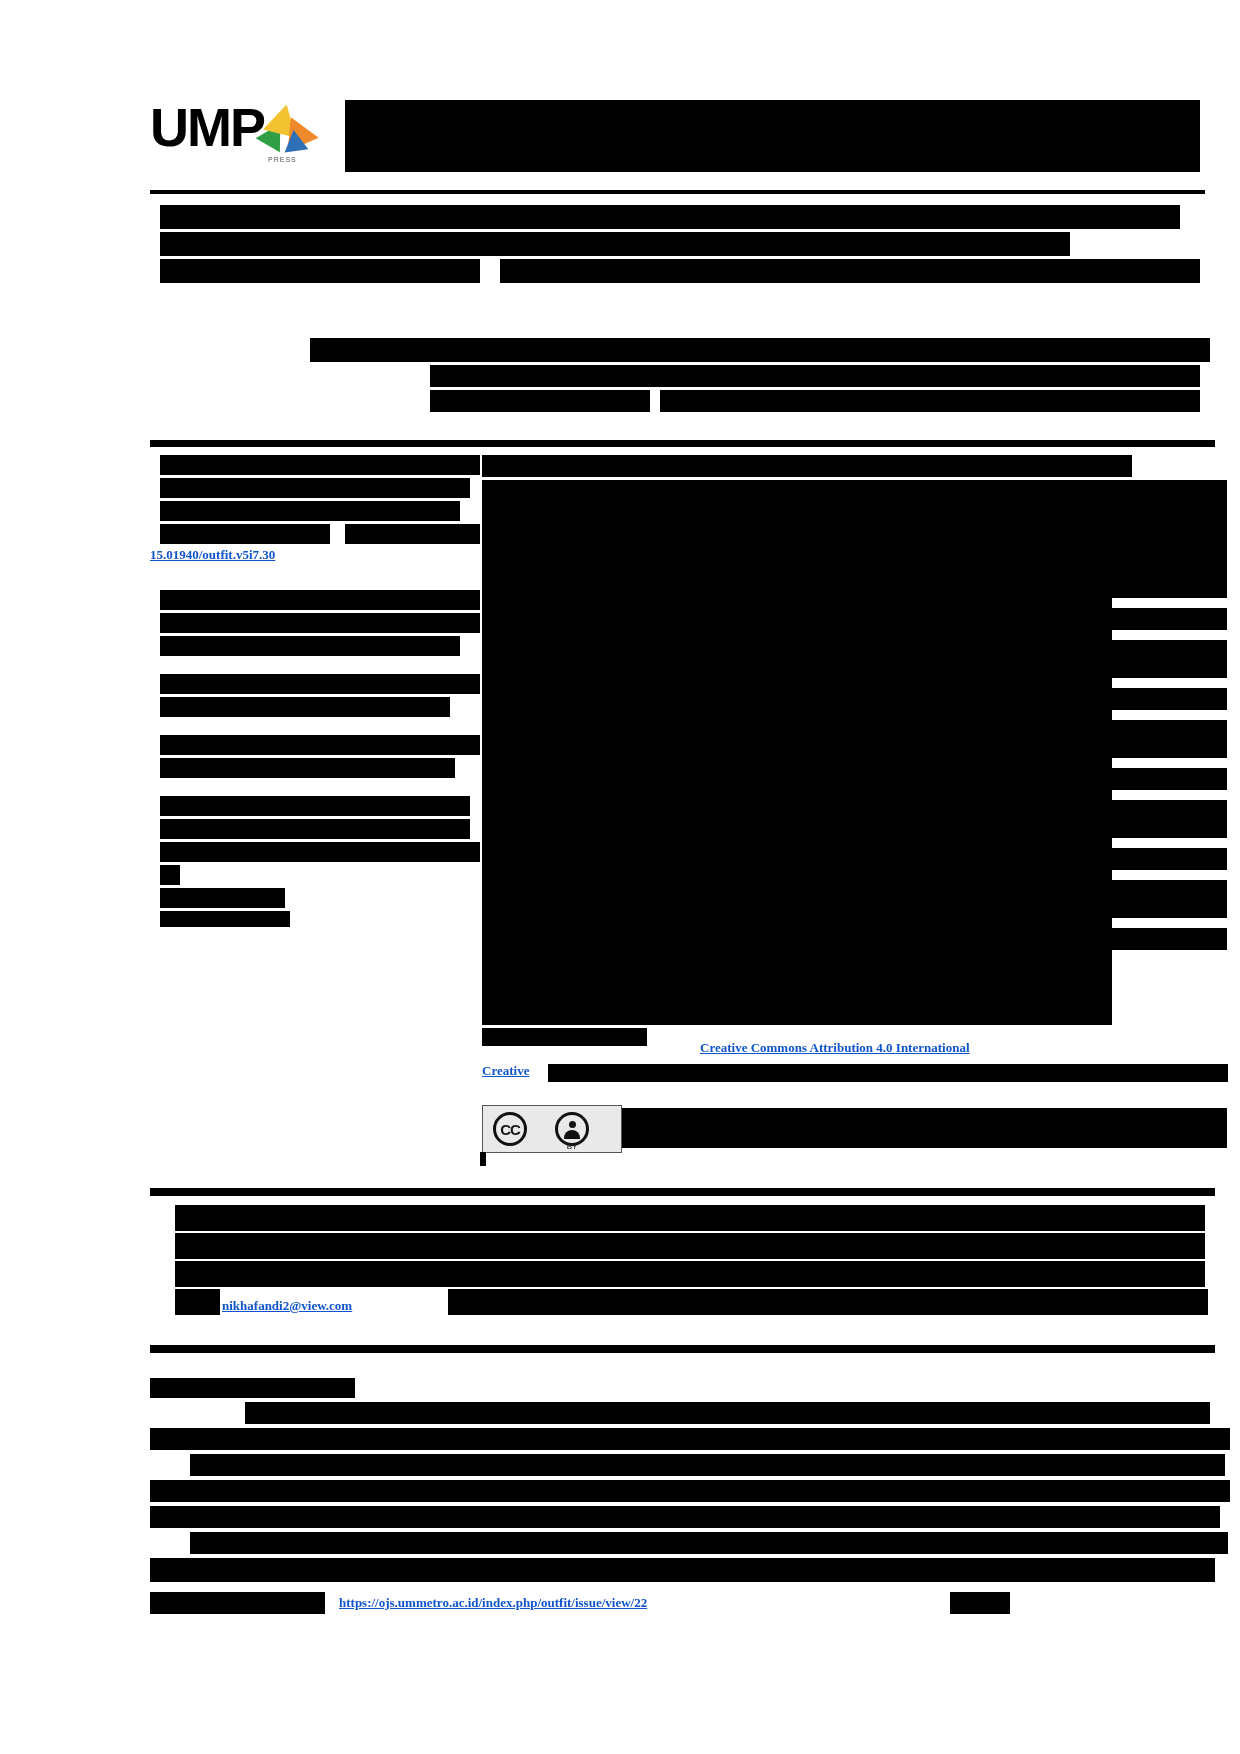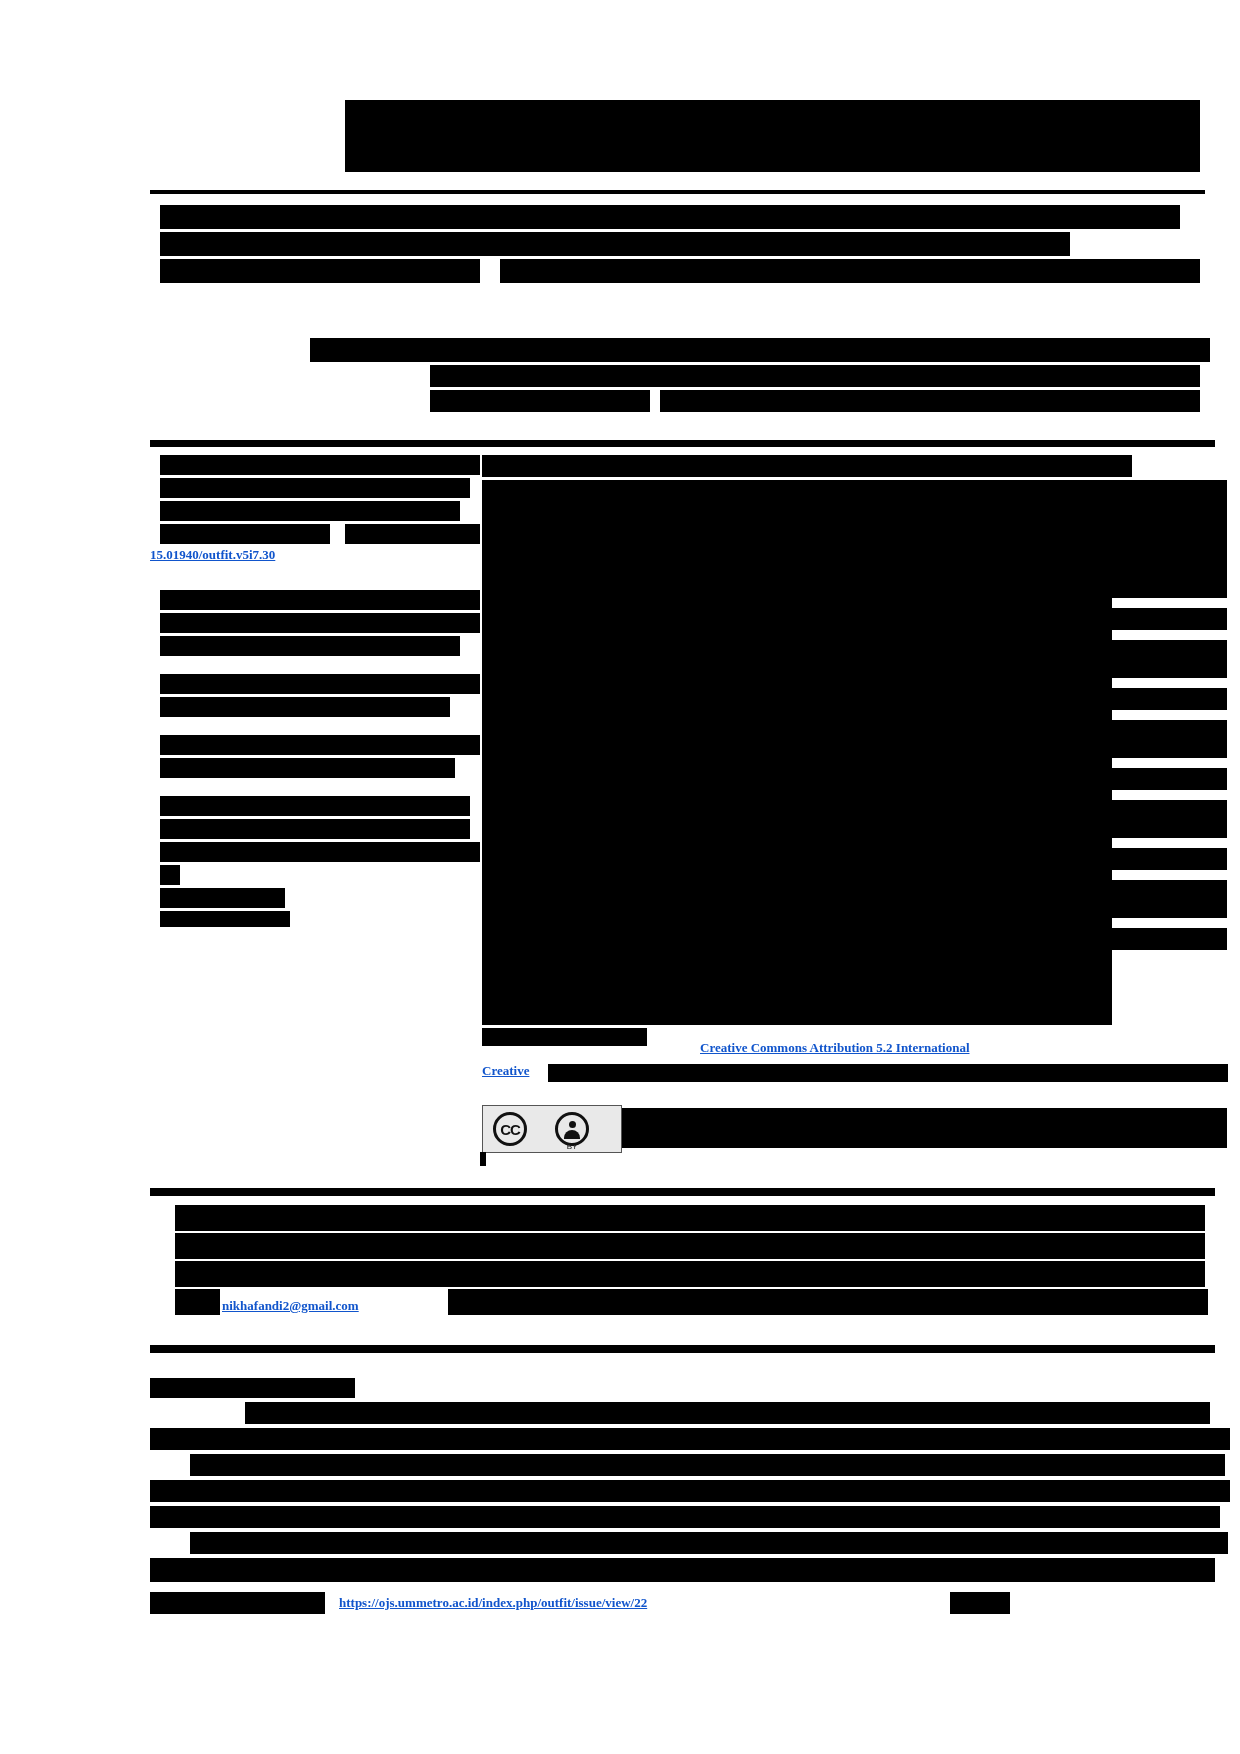--- a/index.html
+++ b/index.html
@@ -163,20 +163,28 @@
     margin-left: -8px;
     border-radius: 8px 8px 0 0;
     background: #111111;
   }
 </style>
 </head>
 <body>
 
 <div class="page">
 
+  <div class="logo">
+    <div class="star star-green"></div>
+    <div class="star star-yellow"></div>
+    <div class="star star-orange"></div>
+    <div class="star star-blue"></div>
+    <div class="letters">UMP</div>
+    <div class="sub">PRESS</div>
+  </div>
 
   <div class="bar" style="left:345px; top:100px; width:855px; height:72px;"></div>
   <div class="rule" style="left:150px; top:190px; width:1055px; height:4px;"></div>
 
   <div class="bar" style="left:160px; top:205px; width:1020px; height:24px;"></div>
   <div class="bar" style="left:160px; top:232px; width:910px; height:24px;"></div>
   <div class="bar" style="left:160px; top:259px; width:320px; height:24px;"></div>
   <div class="bar" style="left:500px; top:259px; width:700px; height:24px;"></div>
 
   <div class="bar" style="left:310px; top:338px; width:900px; height:24px;"></div>
@@ -218,42 +226,42 @@
   <div class="bar" style="left:1112px; top:720px; width:115px; height:38px;"></div>
   <div class="bar" style="left:1112px; top:768px; width:115px; height:22px;"></div>
   <div class="bar" style="left:1112px; top:800px; width:115px; height:38px;"></div>
   <div class="bar" style="left:1112px; top:848px; width:115px; height:22px;"></div>
   <div class="bar" style="left:1112px; top:880px; width:115px; height:38px;"></div>
   <div class="bar" style="left:1112px; top:928px; width:115px; height:22px;"></div>
 
   <div class="bar" style="left:482px; top:1002px; width:630px; height:22px;"></div>
   <div class="bar" style="left:482px; top:1028px; width:165px; height:18px;"></div>
 
-  <a class="link" href="#" style="left:700px; top:1041px;">Creative Commons Attribution 5.2 International</a>
+  <a class="link" href="#" style="left:700px; top:1041px;">Creative Commons Attribution 4.0 International</a>
   <a class="link" href="#" style="left:482px; top:1064px;">Creative</a>
   <div class="bar" style="left:548px; top:1064px; width:680px; height:18px;"></div>
 
   <div class="cc-badge">
     <div class="circle cc-circle">CC</div>
     <div class="circle by-circle">
       <span class="person"></span>
       <span class="body"></span>
     </div>
     <div class="by-label">BY</div>
   </div>
   <div class="bar" style="left:622px; top:1108px; width:605px; height:40px;"></div>
   <div class="bar" style="left:480px; top:1152px; width:6px; height:14px;"></div>
 
   <div class="rule" style="left:150px; top:1188px; width:1065px; height:8px;"></div>
 
   <div class="bar" style="left:175px; top:1205px; width:1030px; height:26px;"></div>
   <div class="bar" style="left:175px; top:1233px; width:1030px; height:26px;"></div>
   <div class="bar" style="left:175px; top:1261px; width:1030px; height:26px;"></div>
   <div class="bar" style="left:175px; top:1289px; width:45px; height:26px;"></div>
-  <a class="link" href="#" style="left:222px; top:1299px;">nikhafandi2@gmail.com</a>
+  <a class="link" href="#" style="left:222px; top:1299px;">nikhafandi2@view.com</a>
   <div class="bar" style="left:448px; top:1289px; width:760px; height:26px;"></div>
 
   <div class="rule" style="left:150px; top:1345px; width:1065px; height:8px;"></div>
 
   <div class="bar" style="left:150px; top:1378px; width:205px; height:20px;"></div>
   <div class="bar" style="left:150px; top:1402px; width:1060px; height:24px;"></div>
   <div class="bar" style="left:150px; top:1428px; width:1080px; height:24px;"></div>
   <div class="bar" style="left:150px; top:1454px; width:1075px; height:24px;"></div>
   <div class="bar" style="left:150px; top:1480px; width:1080px; height:24px;"></div>
   <div class="bar" style="left:150px; top:1506px; width:1070px; height:24px;"></div>

